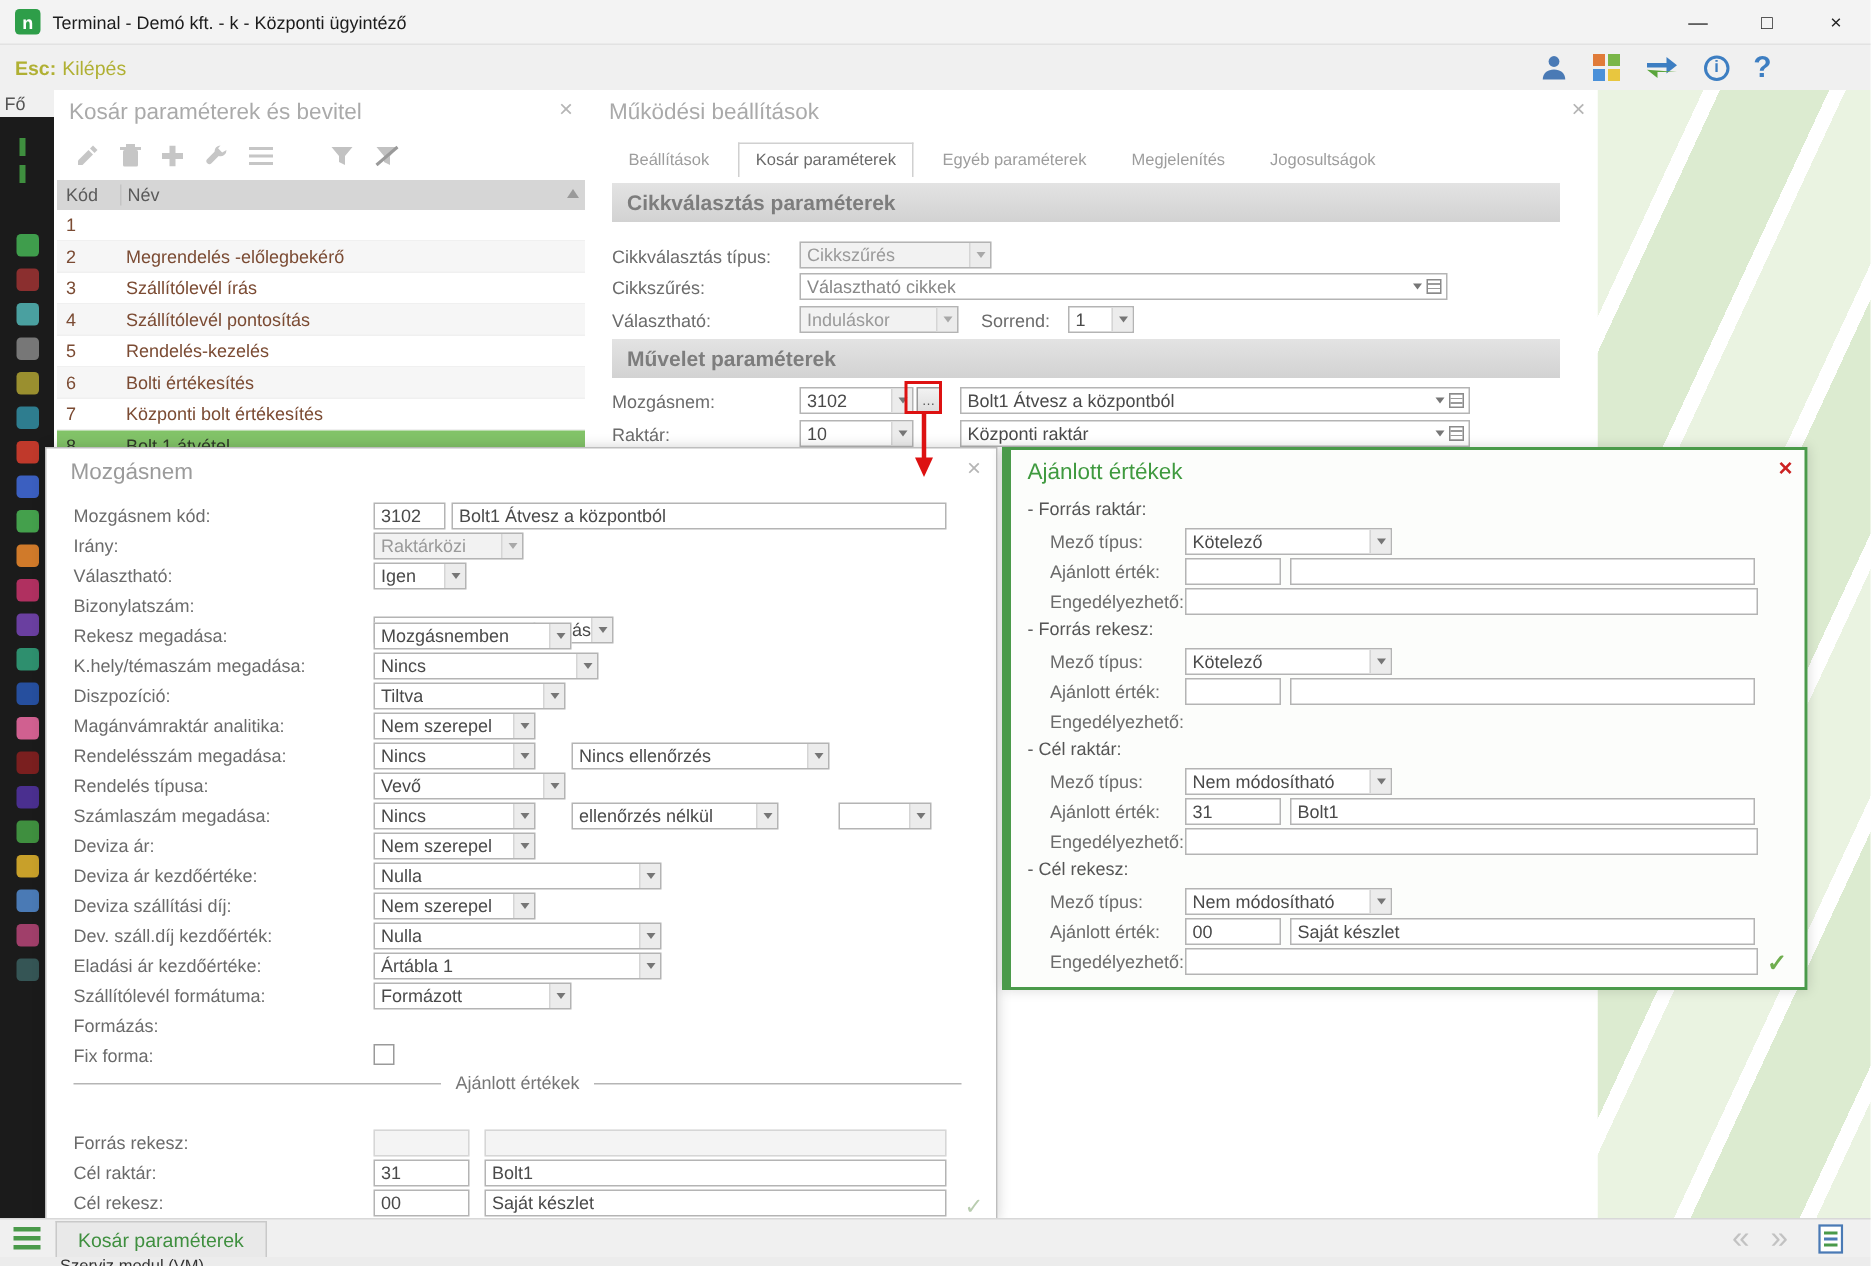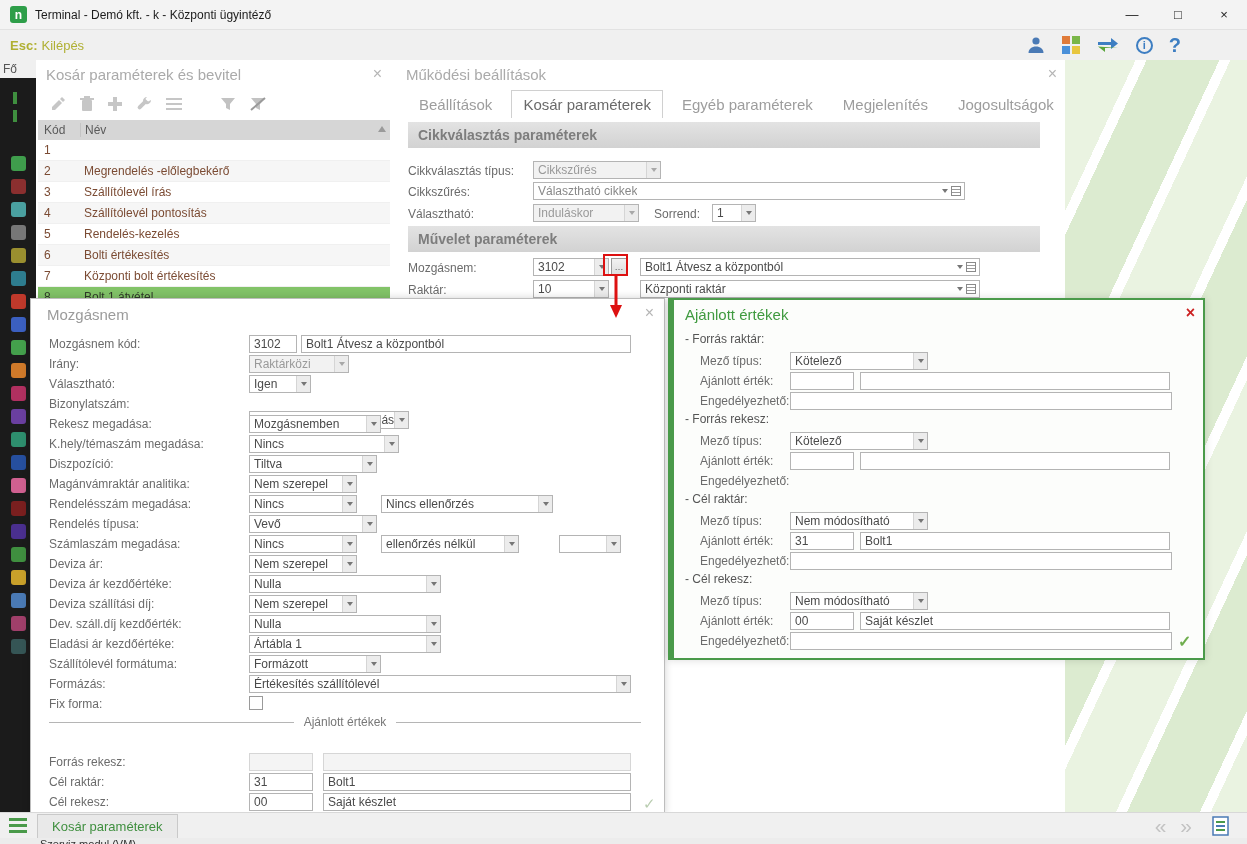--- a/index.html
+++ b/index.html
@@ -45,21 +45,21 @@
   .thead{height:20px;background:#d6d6d6;display:flex;align-items:center;font-size:12px;color:#5a5a5a;position:relative;}
   .col-kod{width:42px;padding-left:6px;}
   .col-nev{flex:1;padding-left:4px;border-left:1px solid #c4c4c4;}
   .scroll-up{position:absolute;right:4px;top:6px;width:0;height:0;border-left:4px solid transparent;
              border-right:4px solid transparent;border-bottom:6px solid #9a9a9a;}
   .trow{height:21px;display:flex;align-items:center;font-size:12px;color:#7b4b33;border-bottom:1px solid #f0f0f0;}
   .trow.alt{background:#f6f6f6;}
   .trow.selected{background:#82c368;color:#2f3a28;border-bottom-color:#74b55a;}
   
   .tabs{position:absolute;left:10px;top:28px;height:30px;display:flex;align-items:flex-end;gap:8px;}
-  .tab{font-size:15px;color:#9d9d9d;padding:5px 11px;cursor:default;white-space:nowrap;}
+  .tab{font-size:11px;color:#9d9d9d;padding:5px 11px;cursor:default;white-space:nowrap;}
   .tab.active{background:#fff;border:1px solid #d0d0d0;border-bottom:none;color:#6a6a6a;}
   .section-hdr{position:absolute;left:10px;width:632px;height:26px;background:linear-gradient(#e3e3e3,#d2d2d2);
                color:#7d7d7d;font-weight:bold;font-size:14px;padding:5px 10px;}
   
   .flabel{position:absolute;font-size:12px;color:#6b6b6b;white-space:nowrap;}
   .combo{position:absolute;height:18px;border:1px solid #b4b4b4;background:#fff;display:flex;
          align-items:center;padding-left:4px;font-size:12px;color:#4a4a4a;white-space:nowrap;overflow:hidden;}
   .combo .cval{overflow:hidden;white-space:nowrap;}
   .c-arrow{margin-left:auto;width:14px;align-self:stretch;background:#ececec;border-left:1px solid #d5d5d5;
            display:flex;align-items:center;justify-content:center;flex:0 0 14px;}
@@ -488,26 +488,20 @@
       <span class="flabel">Szállítólevél formátuma:</span>
     <div class="combo" style="left:218px;top:0;width:132px">
         <span class="cval">Formázott</span>
         <span class="c-arrow">
           <i class="tri"></i>
         </span>
       </div>
     </div>
   <div class="frow" style="top:376px">
       <span class="flabel">Formázás:</span>
-    <div class="combo" style="left:218px;top:0;width:382px">
-        <span class="cval">Értékesítés szállítólevél</span>
-        <span class="c-arrow">
-          <i class="tri"></i>
-        </span>
-      </div>
     </div>
   <div class="frow" style="top:396px">
       <span class="flabel">Fix forma:</span>
     <span class="checkbox" style="left:218px;top:1px"></span>
     </div>
 
   <div class="sep" style="top:416px">
       <span>Ajánlott értékek</span>
     </div>
 

